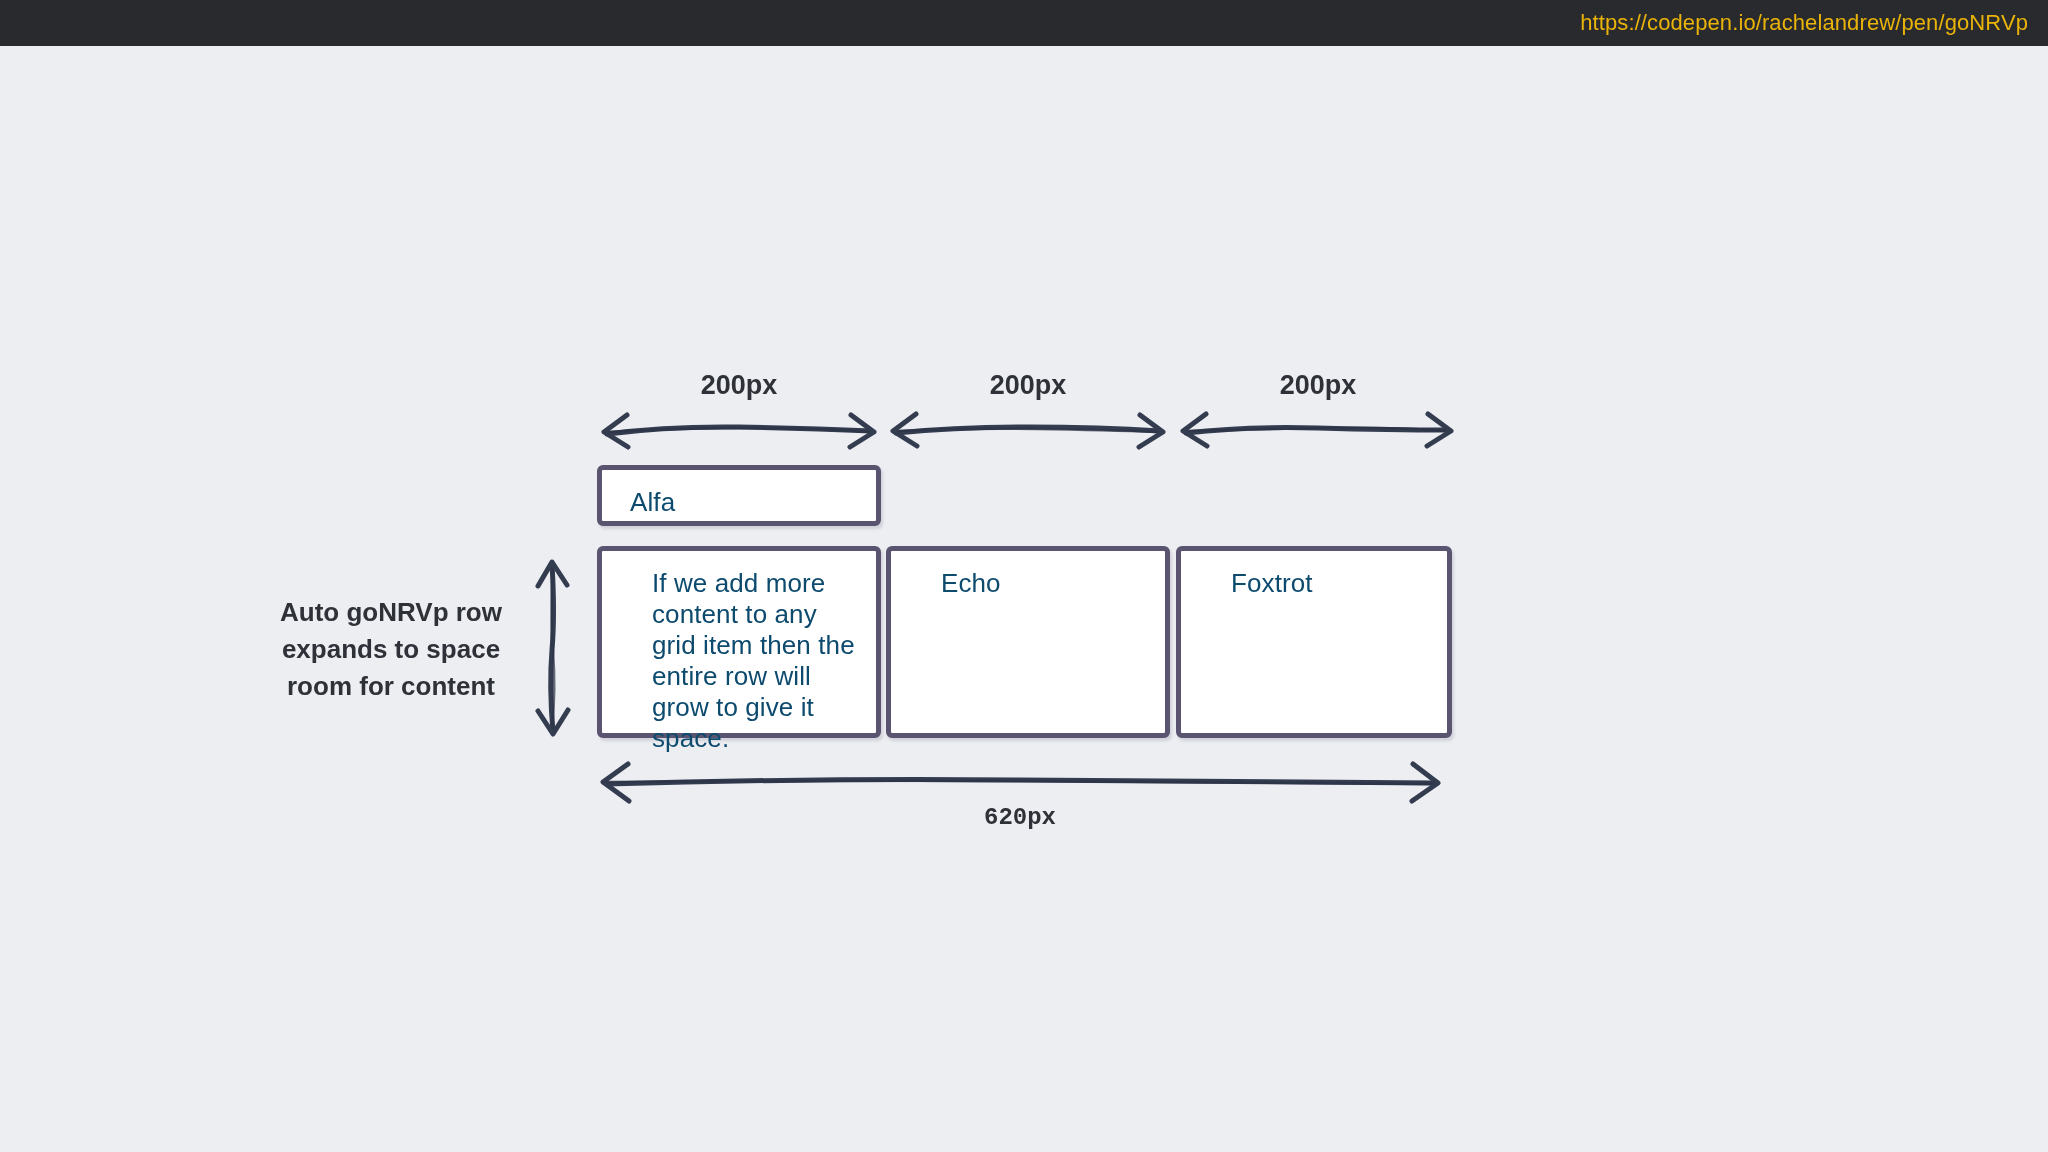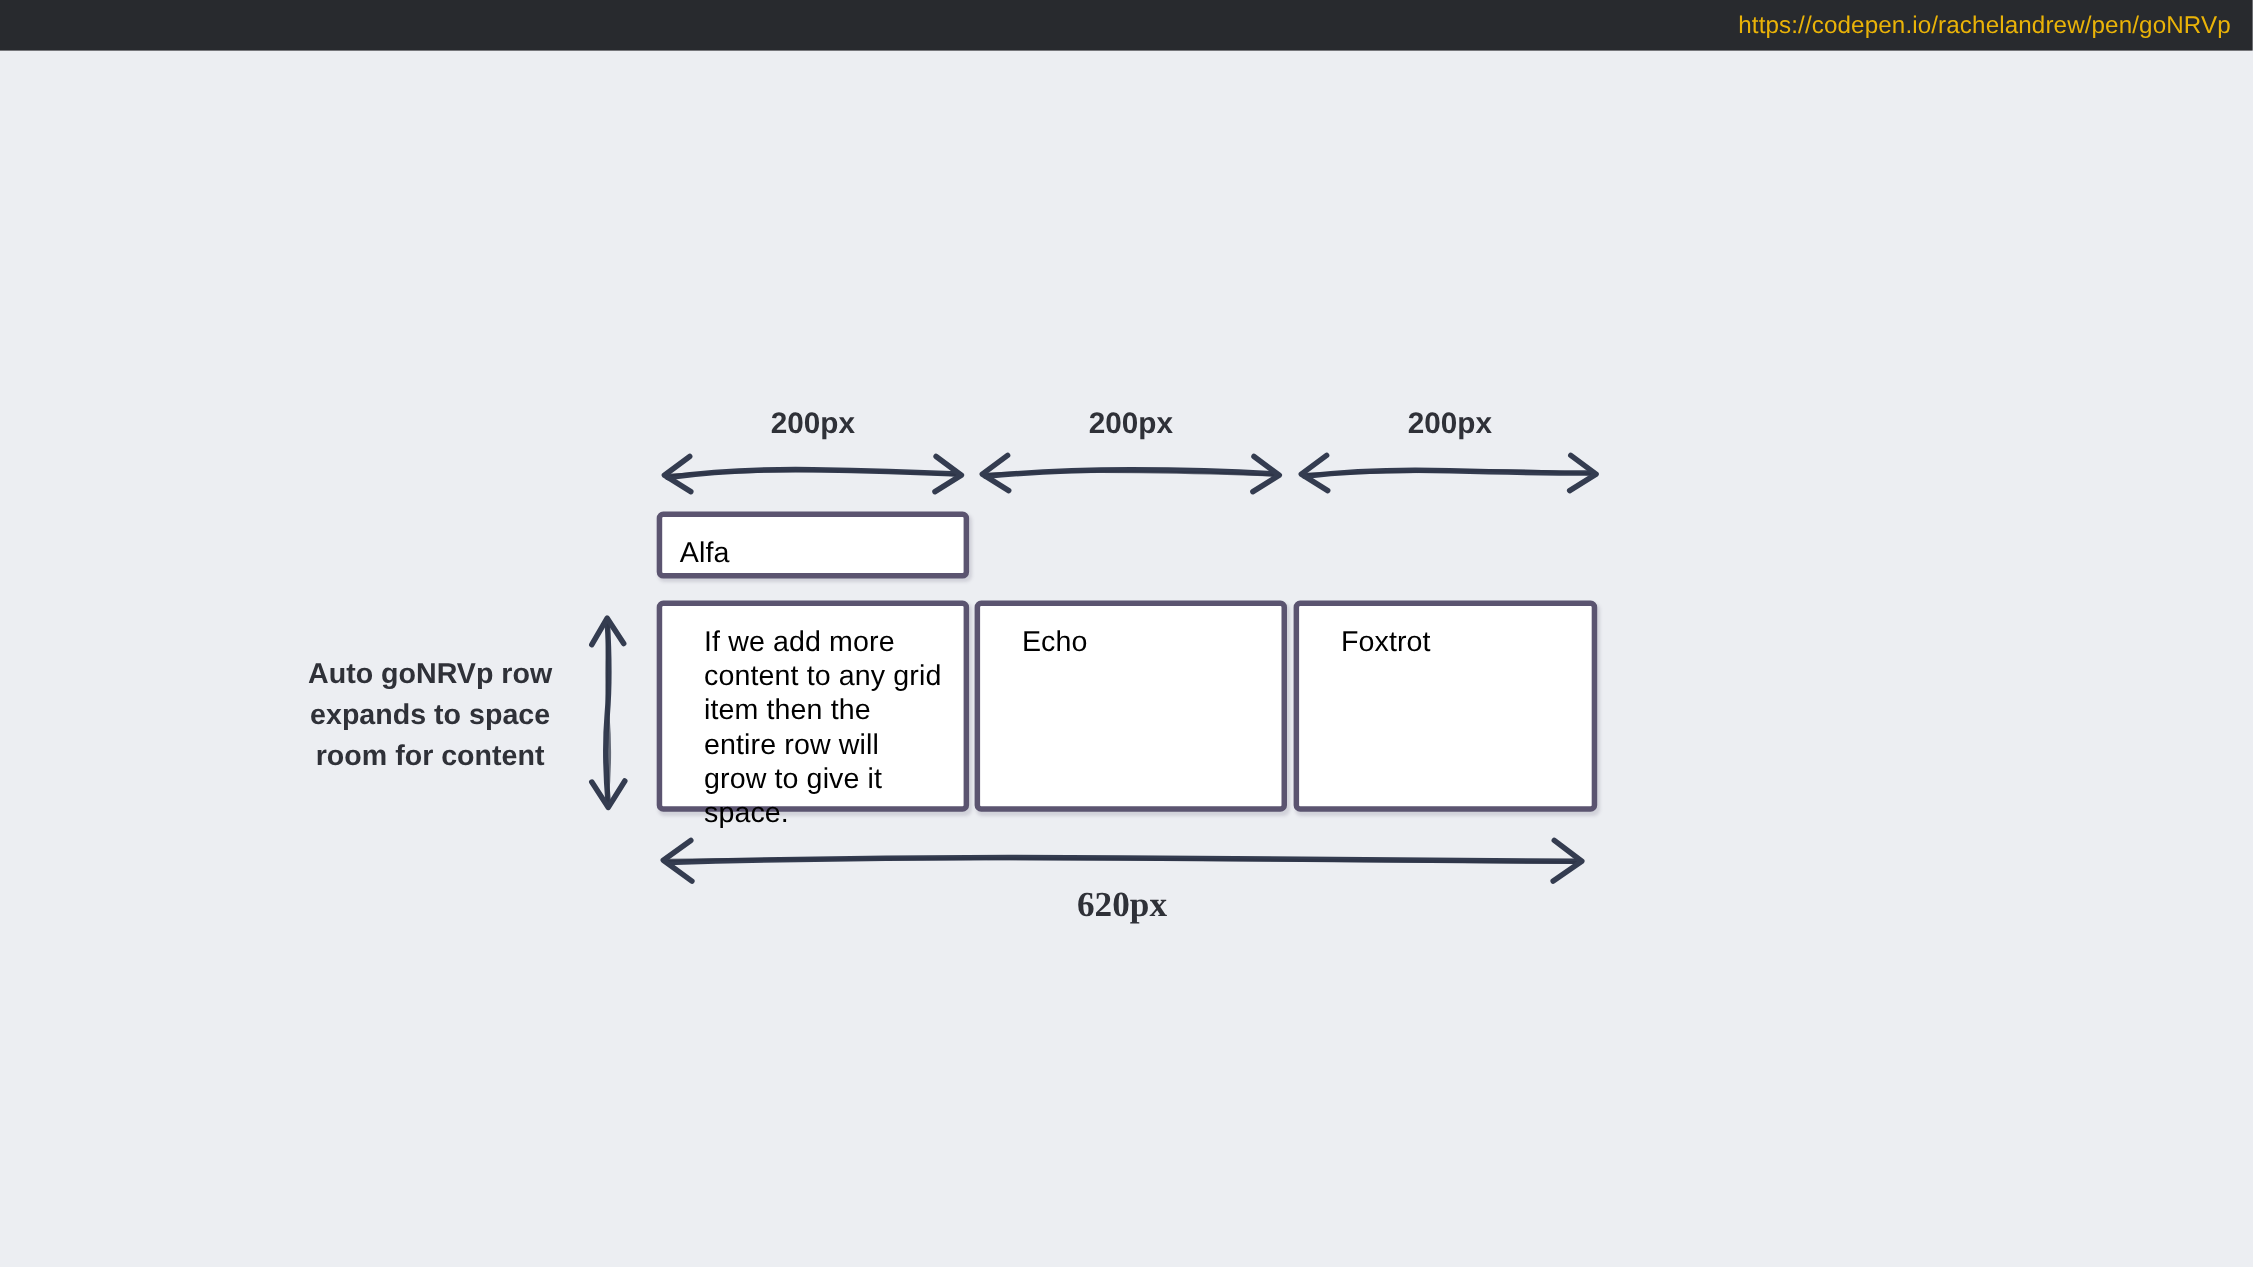--- a/index.html
+++ b/index.html
@@ -87,23 +87,24 @@
     border: 5px solid #5b5470;
     border-radius: 6px;
     box-sizing: border-box;
     box-shadow: 2px 3px 3px rgba(90,85,110,0.18);
   }
   .gbox .gbox-label {
     display: block;
     padding: 17px 16px 0 16px;
     font-size: 26px;
     line-height: 31px;
-    color: #000000;
+    color: #0c4a6e;
     font-family: "Liberation Sans", sans-serif;
     letter-spacing: 0.1px;
+    margin-left: 12px;
   }
 
   
   .r1 { top: 419px; height: 61px; }
   
   .r2 { top: 500px; height: 192px; padding-left: 22px; }
 
   .c1 { left: 597px; width: 284px; }
   .c2 { left: 886px; width: 284px; }
   .c3 { left: 1176px; width: 276px; }
@@ -138,24 +139,24 @@
     top: 712px;
     width: 850px;
     height: 46px;
   }
   .total-text {
     position: absolute;
     left: 595px;
     top: 758px;
     width: 850px;
     text-align: center;
-    font-size: 32px;
+    font-size: 24px;
     font-weight: 700;
     color: #2f3138;
-    font-family: Liberation Serif, serif;
+    font-family: Liberation Mono, monospace;
   }
 
   svg { display: block; overflow: visible; }
 </style>
 </head>
 <body>
 
 <div class="urlbar">
   <span class="url-text">https://codepen.io/rachelandrew/pen/goNRVp</span>
 </div>

